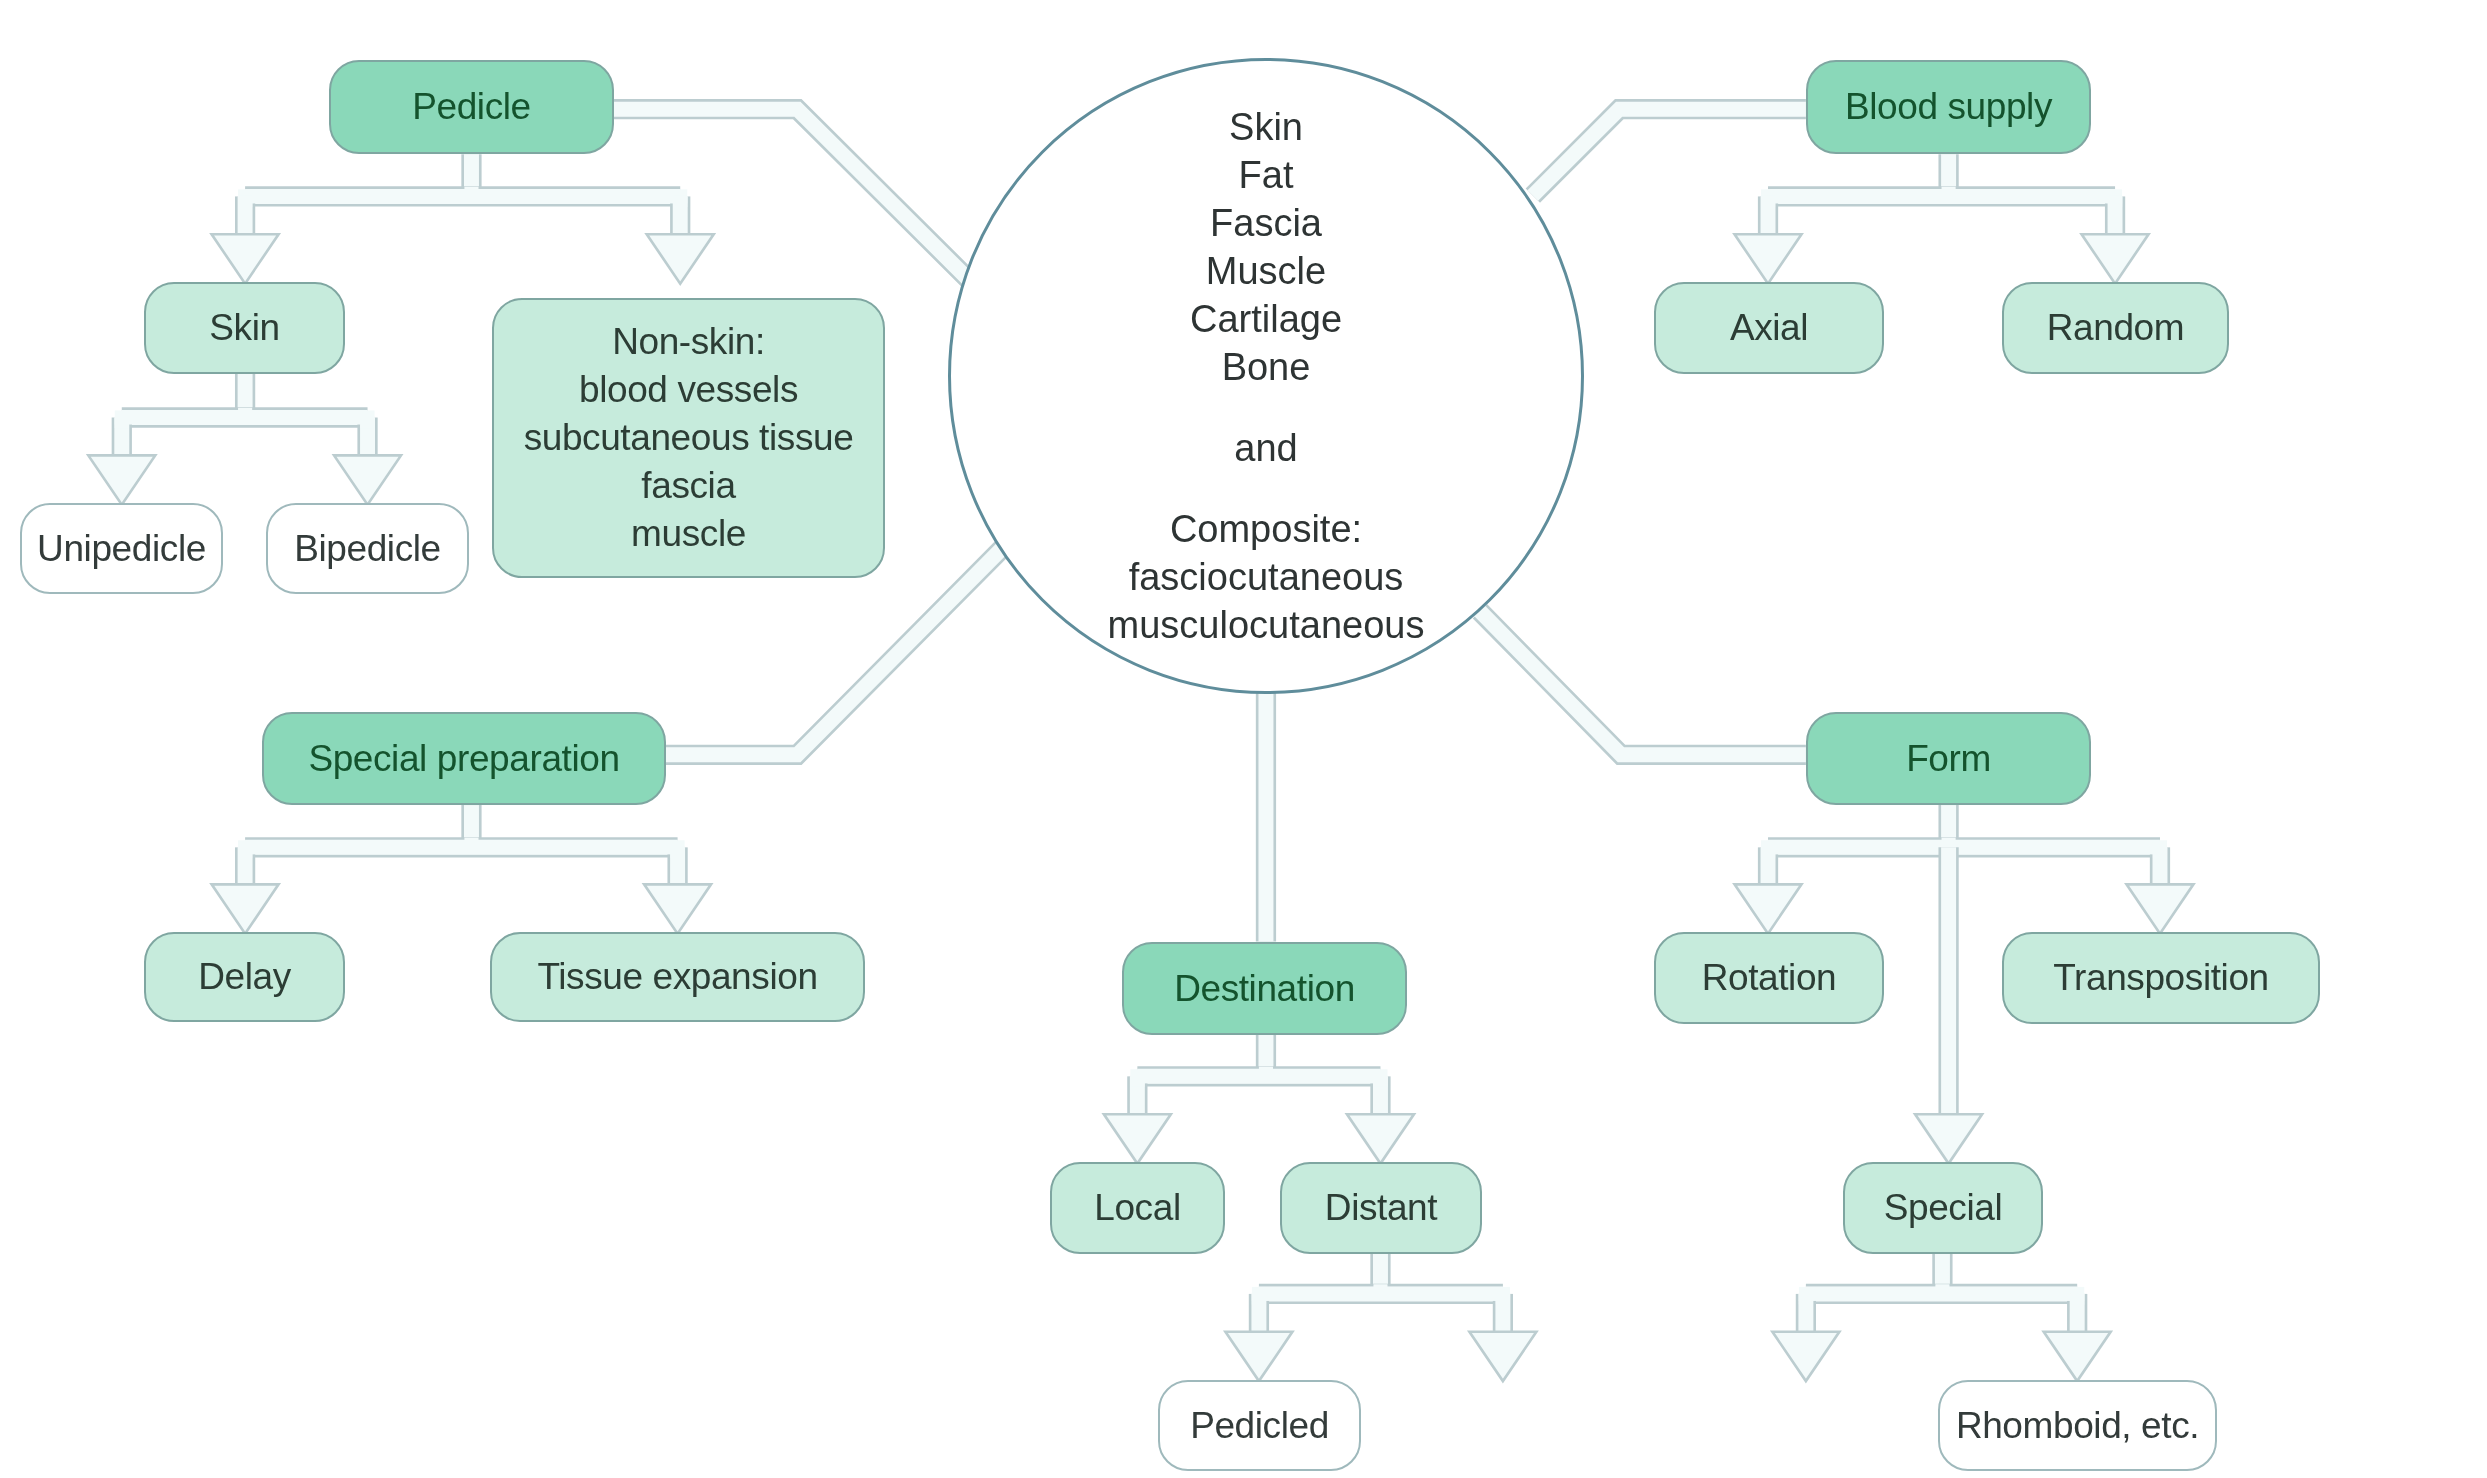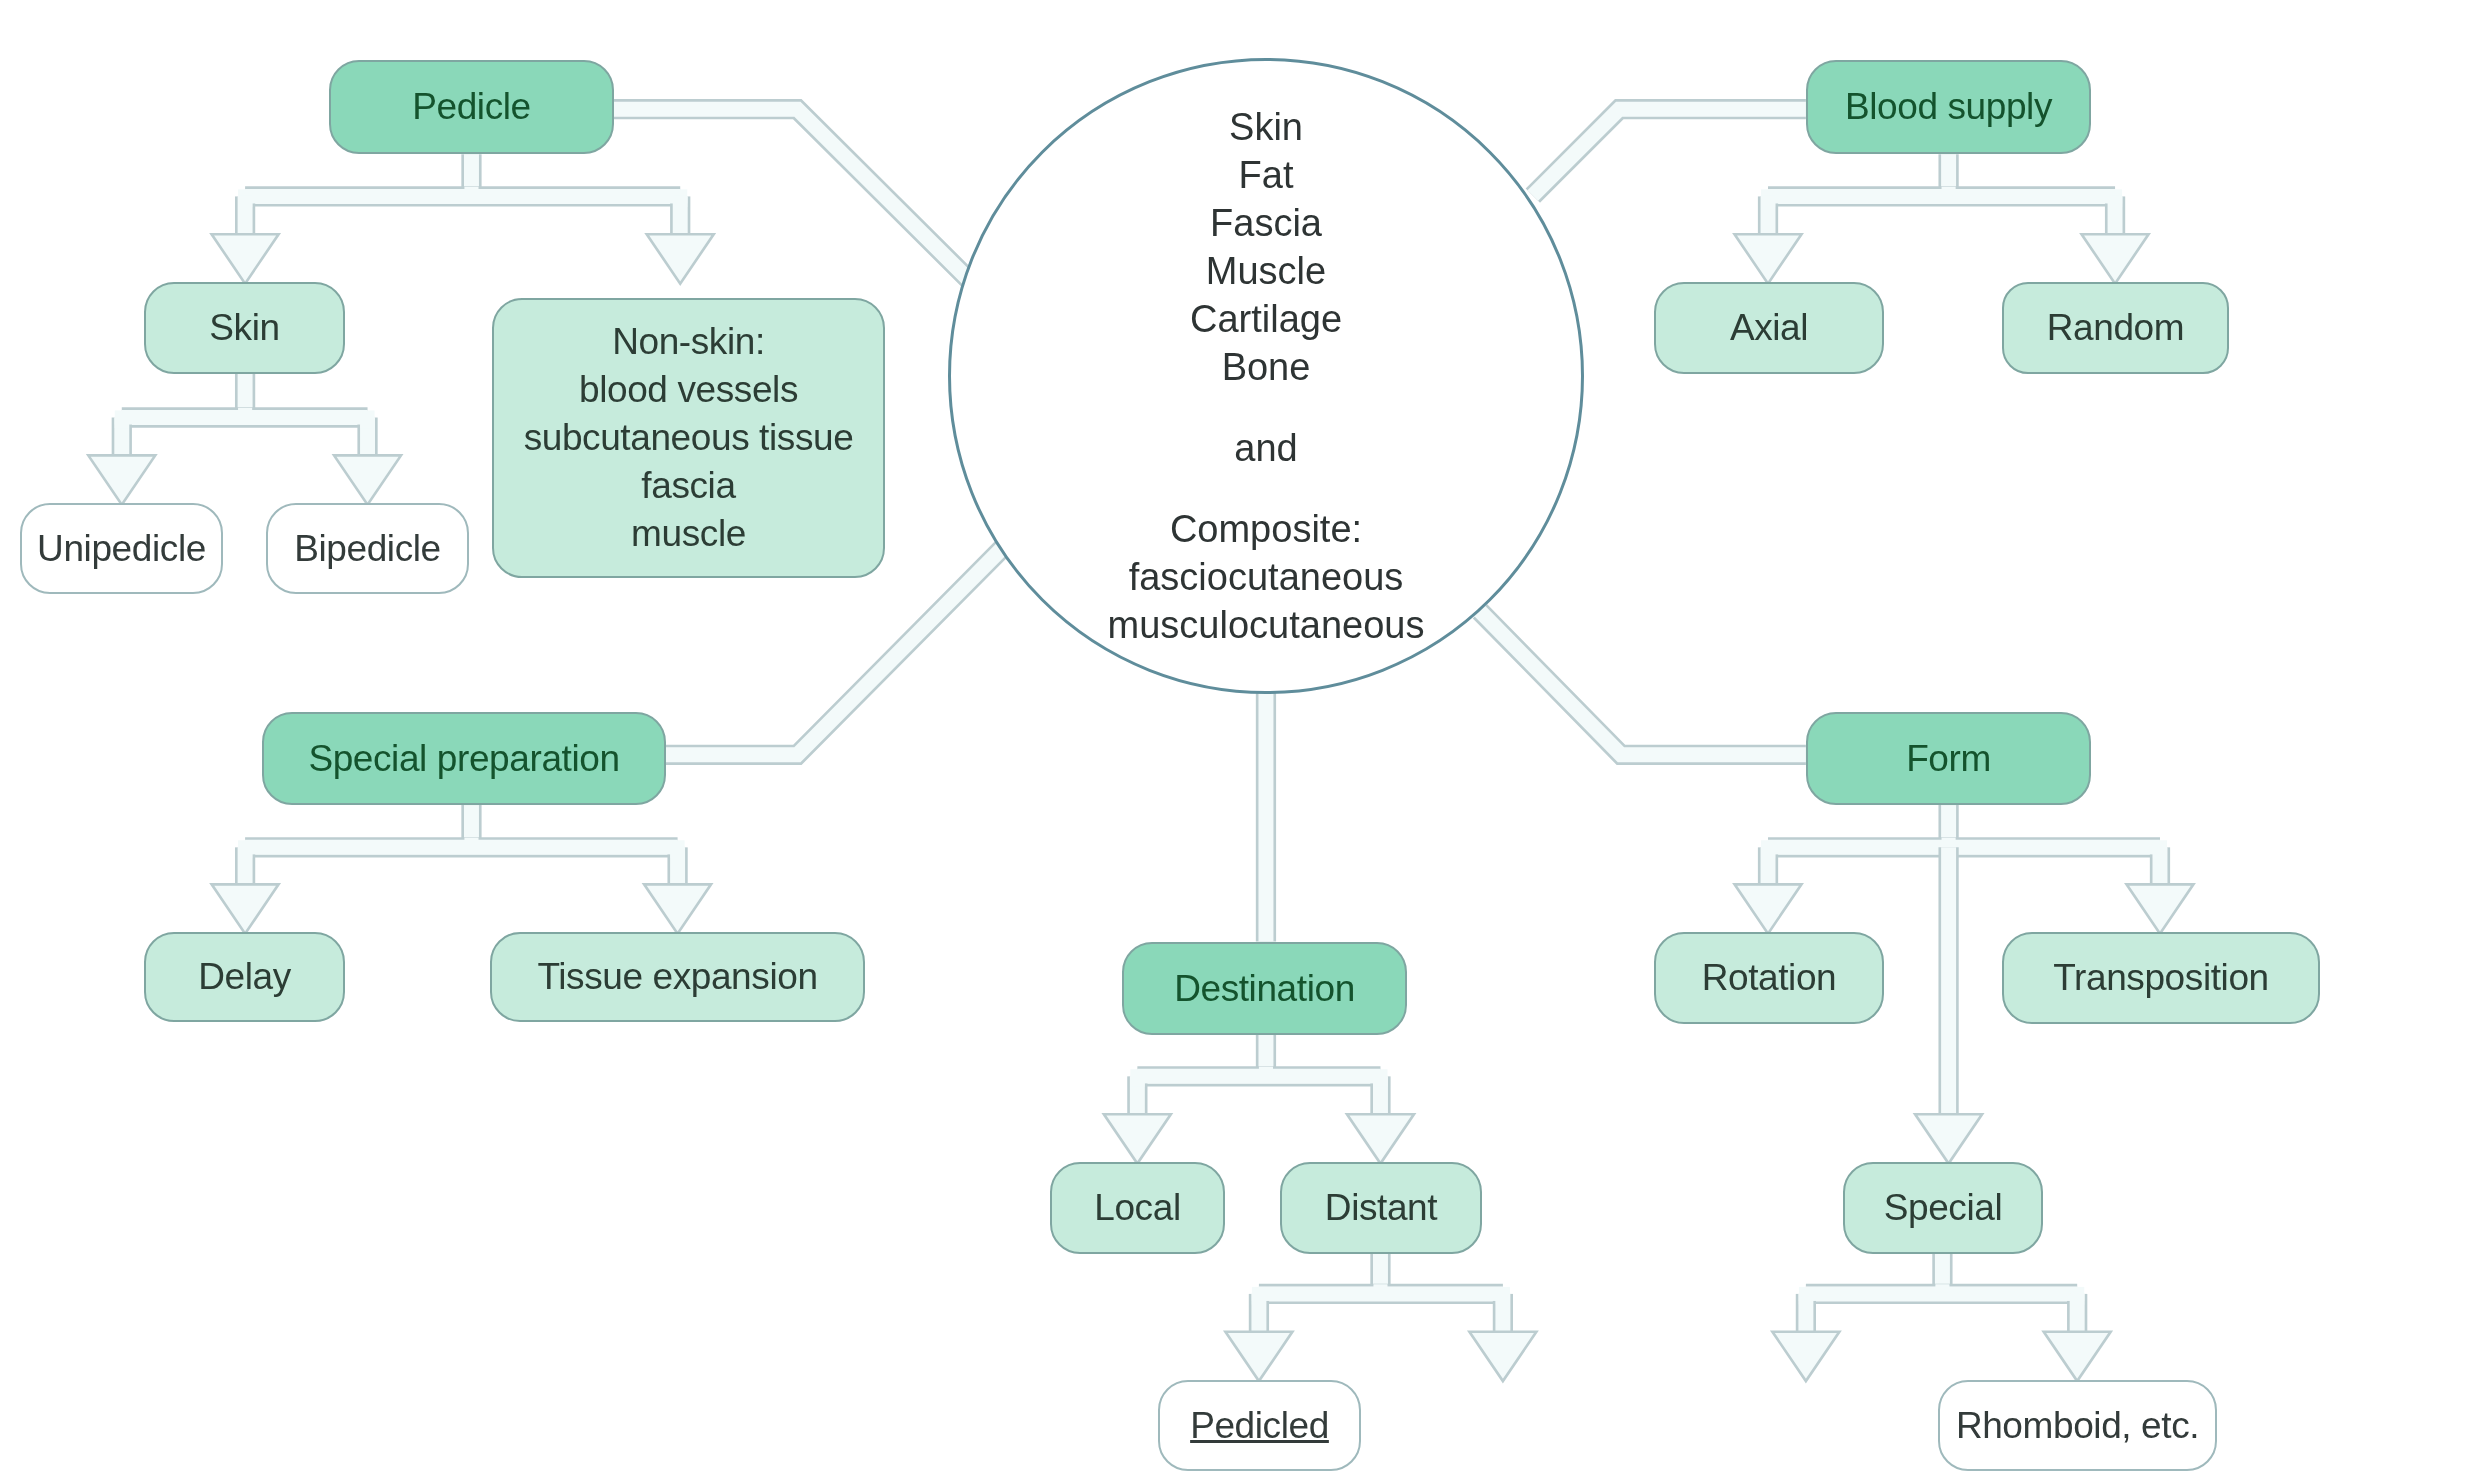--- a/index.html
+++ b/index.html
@@ -214,21 +214,21 @@
   <div class="node tertiary" style="left:266px; top:503px; width:203px; height:91px;">
     <span>Bipedicle</span>
   </div>
 
   <div class="node primary" style="left:1806px; top:60px; width:285px; height:94px;">
     <span>Blood supply</span>
   </div>
   <div class="node secondary" style="left:1654px; top:282px; width:230px; height:92px;">
     <span>Axial</span>
   </div>
-  <div class="node secondary" style="left:2002px; top:282px; width:227px; height:92px;border-radius:26px;">
+  <div class="node secondary" style="left:2002px; top:282px; width:227px; height:92px;">
     <span>Random</span>
   </div>
 
   <div class="node primary" style="left:262px; top:712px; width:404px; height:93px;">
     <span>Special preparation</span>
   </div>
   <div class="node secondary" style="left:144px; top:932px; width:201px; height:90px;">
     <span>Delay</span>
   </div>
   <div class="node secondary" style="left:490px; top:932px; width:375px; height:90px;">
@@ -237,21 +237,21 @@
 
   <div class="node primary" style="left:1122px; top:942px; width:285px; height:93px;">
     <span>Destination</span>
   </div>
   <div class="node secondary" style="left:1050px; top:1162px; width:175px; height:92px;">
     <span>Local</span>
   </div>
   <div class="node secondary" style="left:1280px; top:1162px; width:202px; height:92px;">
     <span>Distant</span>
   </div>
-  <div class="node tertiary" style="left:1158px; top:1380px; width:203px; height:91px;text-decoration:underline;">
+  <div class="node tertiary" style="left:1158px; top:1380px; width:203px; height:91px;">
     <span>Pedicled</span>
   </div>
 
   <div class="node primary" style="left:1806px; top:712px; width:285px; height:93px;">
     <span>Form</span>
   </div>
   <div class="node secondary" style="left:1654px; top:932px; width:230px; height:92px;">
     <span>Rotation</span>
   </div>
   <div class="node secondary" style="left:2002px; top:932px; width:318px; height:92px;">

